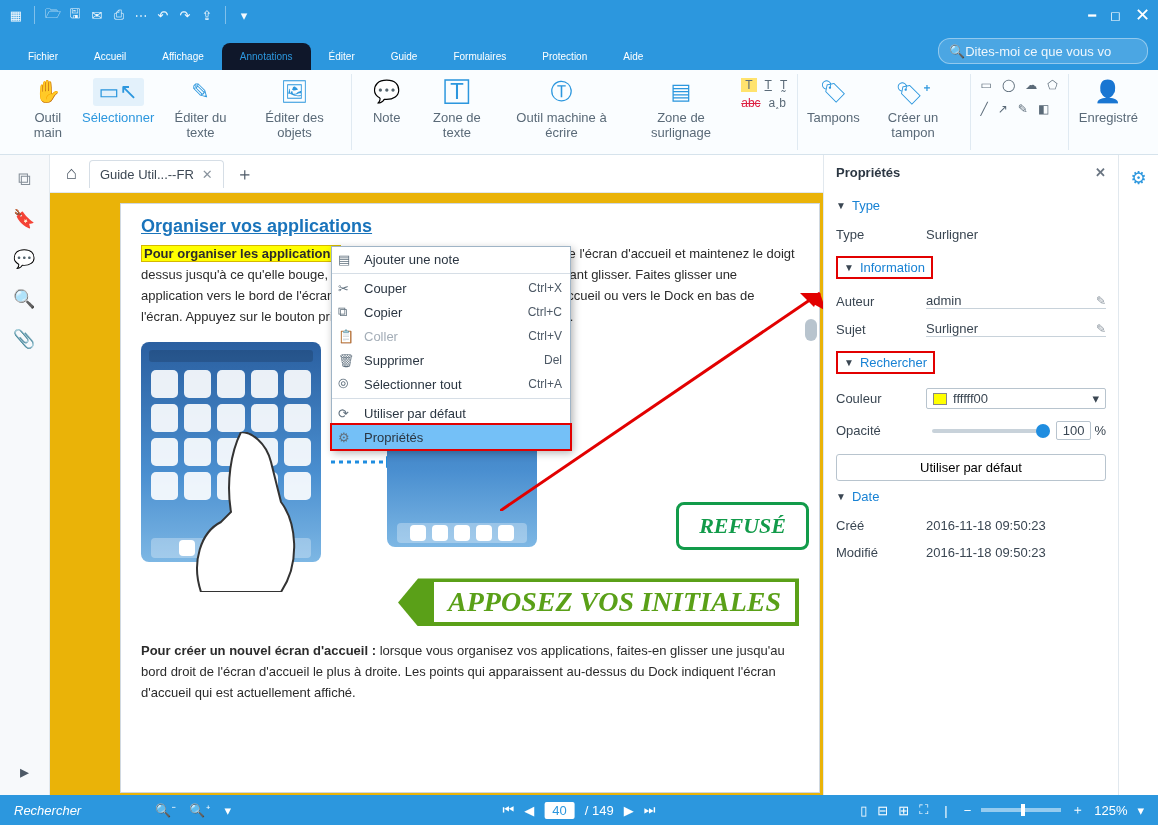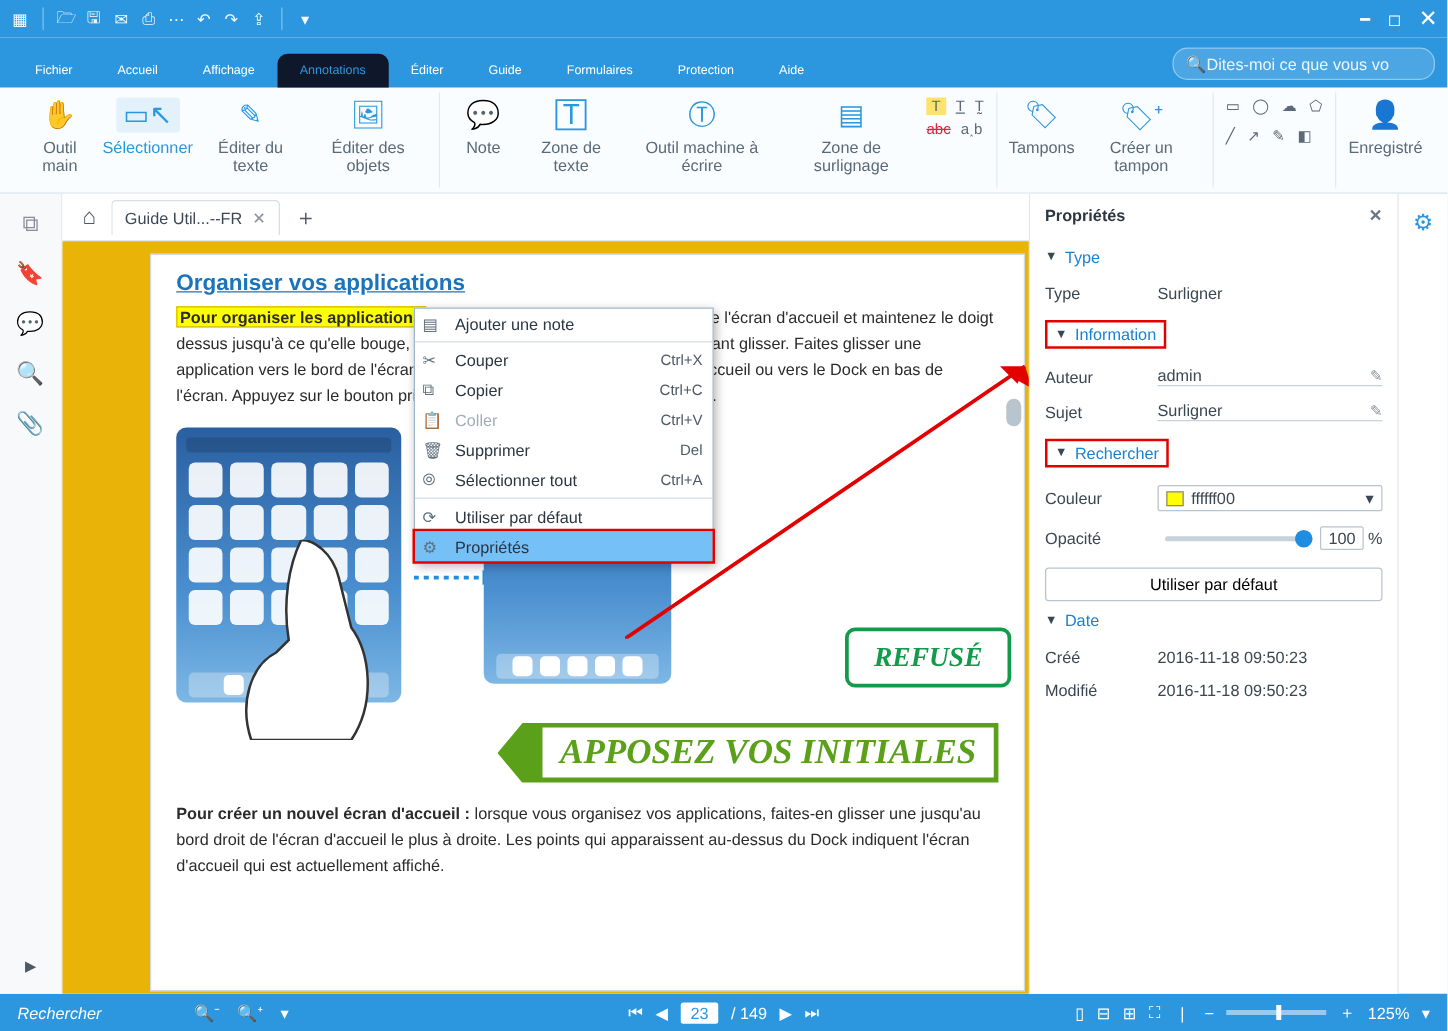--- a/index.html
+++ b/index.html
@@ -417,21 +417,21 @@
 <div class="statusbar">
   <span class="find">Rechercher</span>
   <span style="margin-left:60px;display:flex;gap:14px;align-items:center">
     <span>🔍⁻</span>
     <span>🔍⁺</span>
     <span>▾</span>
   </span>
   <div class="navp">
     <span>⏮</span>
     <span>◀</span>
-    <span class="pg">23</span>
+    <span class="pg">40</span>
     <span>/ 149</span>
     <span>▶</span>
     <span>⏭</span>
   </div>
   <div class="right">
     <span>▯</span>
     <span>⊟</span>
     <span>⊞</span>
     <span>⛶</span>
     <span style="margin:0 6px">|</span>

